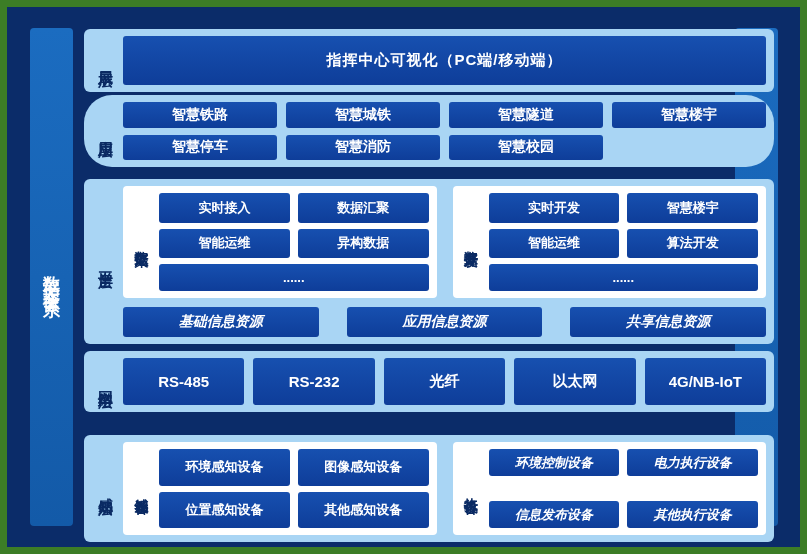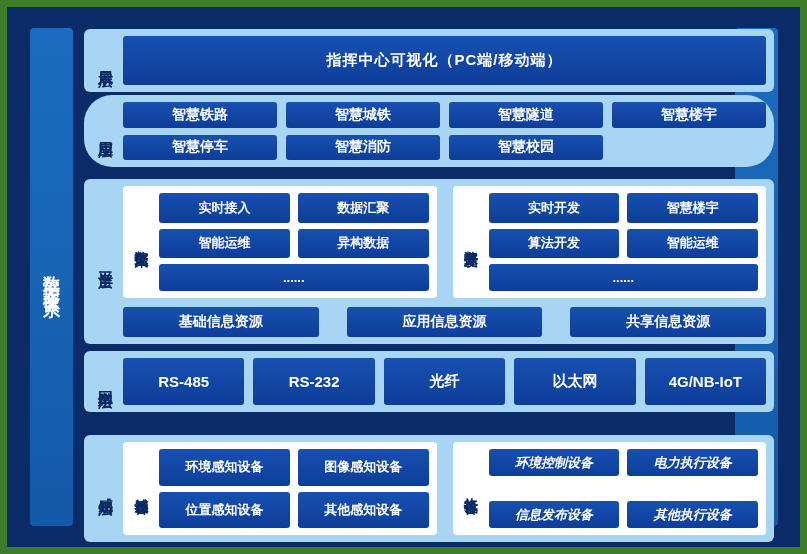--- a/index.html
+++ b/index.html
@@ -87,21 +87,21 @@
   }
   .panel-grid {
     flex: 1; margin-left: 6px;
     display: grid; grid-template-columns: 1fr 1fr; gap: 6px 8px;
   }
   .panel-grid .box { font-size: 13px; }
   .span2 { grid-column: 1 / 3; }
   .panel-grid.rows2 { align-content: space-between; grid-auto-rows: 27px; font-style: italic; }
 
   
-  .resources { display: flex; gap: 28px; flex: 0 0 30px; }
+  .resources { display: flex; gap: 28px; flex: 0 0 30px; font-style: italic; }
   .resources .box { flex: 1; }
 
   
   .net-row { flex: 1; display: flex; gap: 9px; }
   .net-row .box { flex: 1; font-size: 15px; }
 </style>
 </head>
 <body>
 
 <div class="frame">
@@ -149,22 +149,22 @@
               <div class="box">智能运维</div>
               <div class="box">异构数据</div>
               <div class="box span2">......</div>
             </div>
           </div>
           <div class="panel">
             <div class="panel-label">数据开发</div>
             <div class="panel-grid">
               <div class="box">实时开发</div>
               <div class="box">智慧楼宇</div>
+              <div class="box">智能运维</div>
               <div class="box">算法开发</div>
-              <div class="box">智能运维</div>
               <div class="box span2">......</div>
             </div>
           </div>
         </div>
         <div class="resources">
           <div class="box">基础信息资源</div>
           <div class="box">应用信息资源</div>
           <div class="box">共享信息资源</div>
         </div>
       </div>

